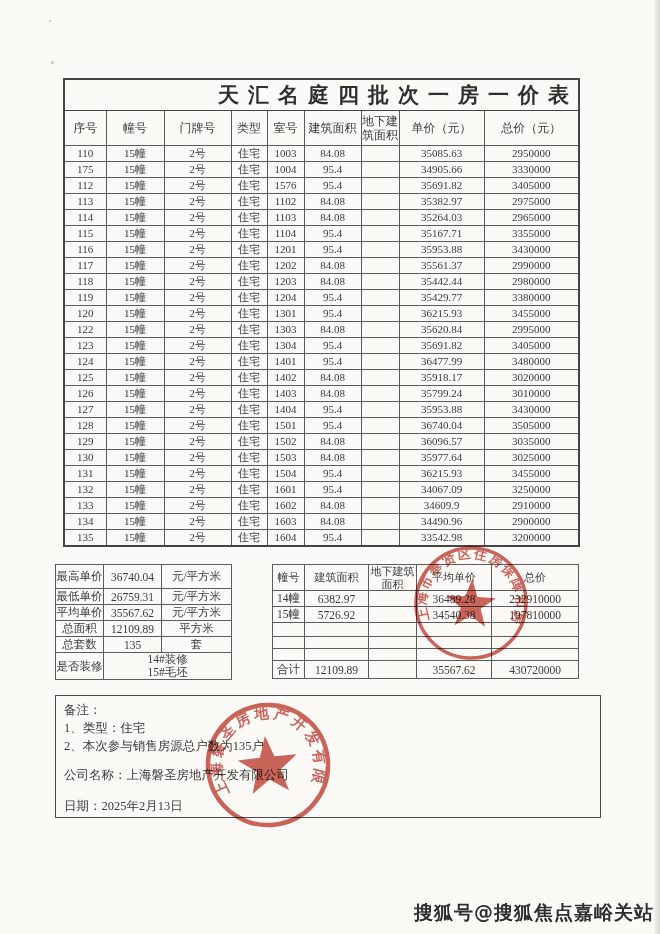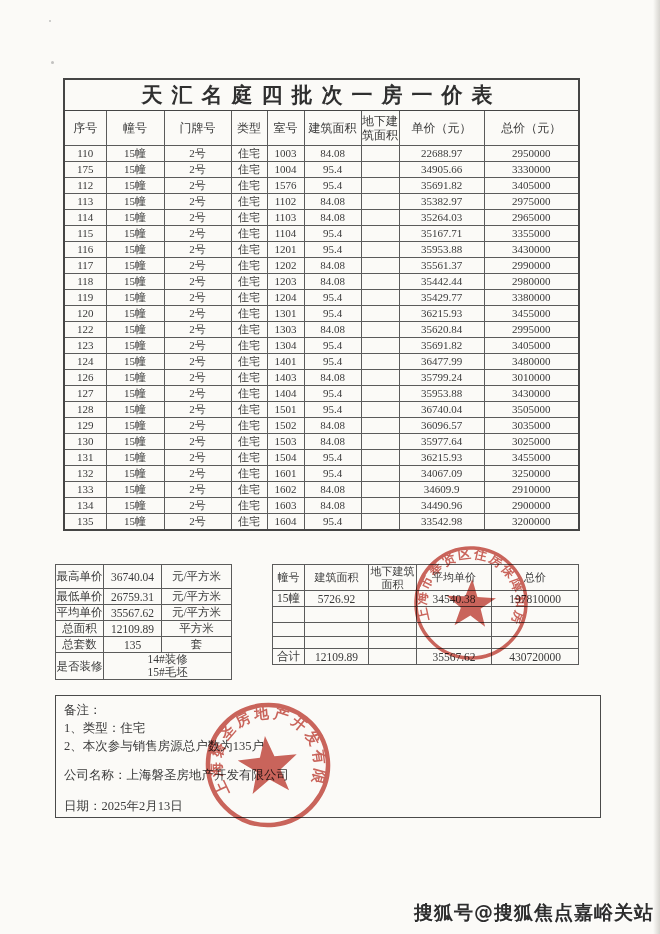--- a/index.html
+++ b/index.html
@@ -15,21 +15,21 @@
   .s1{left:49px;top:20px;width:2px;height:2px;}
   .s2{left:51px;top:61px;width:3px;height:3px;}
 
   table{border-collapse:collapse;table-layout:fixed;position:absolute;background:transparent;}
   th,td{border:1px solid #5b5b5b;text-align:center;vertical-align:middle;padding:0;
     font-weight:normal;overflow:hidden;white-space:nowrap;}
 
   
   .price-table{left:63px;top:78px;width:515px;border:2px solid #454545;}
   .price-table .title-row th{height:30px;font-size:21px;font-weight:600;letter-spacing:9px;
-    border-bottom:1.5px solid #454545;color:#2f2f2f;}
+    border-bottom:1.5px solid #454545;color:#2f2f2f;text-align:right;}
   .price-table .header-row th{height:34px;font-size:12px;white-space:normal;line-height:1.2;}
   .price-table tbody tr{height:16px;}
   .price-table tbody td{font-size:11px;line-height:15px;}
 
   
   .sum-left{left:55px;top:564px;width:176px;border:1.6px solid #454545;font-size:11.5px;padding-left:48px;}
   .sum-left th{font-size:11.5px;}
   .sum-left tr:nth-child(1){height:24px;}
   .sum-left tr:nth-child(2),.sum-left tr:nth-child(3),
   .sum-left tr:nth-child(4),.sum-left tr:nth-child(5){height:16px;}
@@ -107,21 +107,21 @@
     </thead>
     <tbody>
         <tr>
           <td>110</td>
           <td>15幢</td>
           <td>2号</td>
           <td>住宅</td>
           <td>1003</td>
           <td>84.08</td>
           <td></td>
-          <td>22688.97</td>
+          <td>35085.63</td>
           <td>2950000</td>
         </tr>
         <tr>
           <td>175</td>
           <td>15幢</td>
           <td>2号</td>
           <td>住宅</td>
           <td>1004</td>
           <td>95.4</td>
           <td></td>
@@ -252,20 +252,31 @@
         <tr>
           <td>124</td>
           <td>15幢</td>
           <td>2号</td>
           <td>住宅</td>
           <td>1401</td>
           <td>95.4</td>
           <td></td>
           <td>36477.99</td>
           <td>3480000</td>
+        </tr>
+        <tr>
+          <td>125</td>
+          <td>15幢</td>
+          <td>2号</td>
+          <td>住宅</td>
+          <td>1402</td>
+          <td>84.08</td>
+          <td></td>
+          <td>35918.17</td>
+          <td>3020000</td>
         </tr>
         <tr>
           <td>126</td>
           <td>15幢</td>
           <td>2号</td>
           <td>住宅</td>
           <td>1403</td>
           <td>84.08</td>
           <td></td>
           <td>35799.24</td>
@@ -427,20 +438,27 @@
       <tr>
           <th>幢号</th>
           <th>建筑面积</th>
           <th>地下建筑面积</th>
           <th>平均单价</th>
           <th>总价</th>
         </tr>
     </thead>
     <tbody>
         <tr>
+          <td>14幢</td>
+          <td>6382.97</td>
+          <td></td>
+          <td>36489.28</td>
+          <td>232910000</td>
+        </tr>
+        <tr>
           <td>15幢</td>
           <td>5726.92</td>
           <td></td>
           <td>34540.38</td>
           <td>197810000</td>
         </tr>
         <tr>
           <td></td>
           <td></td>
           <td></td>

